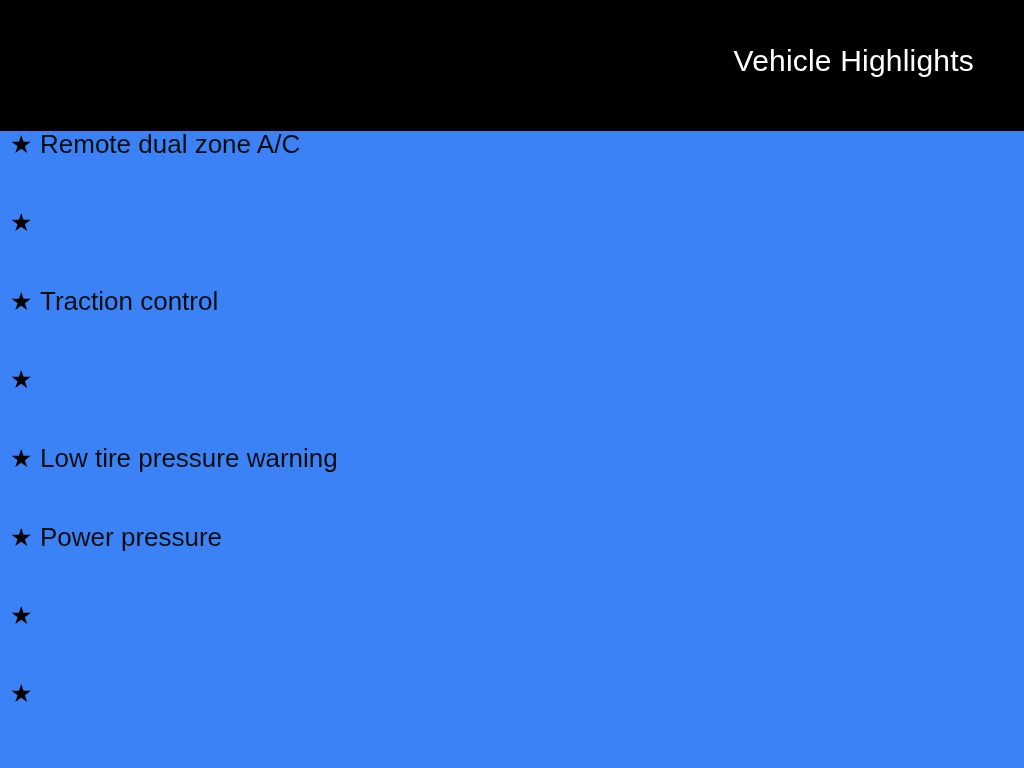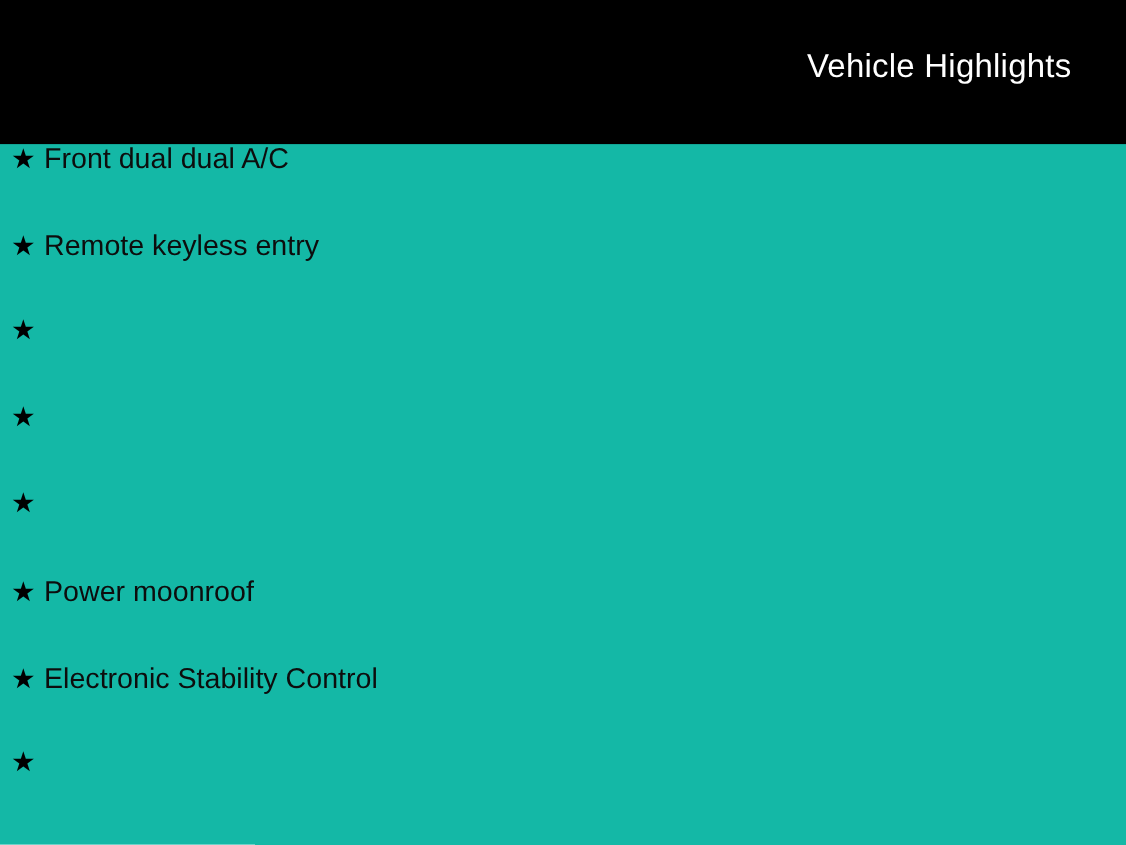--- a/index.html
+++ b/index.html
@@ -9,21 +9,21 @@
     height: 768px;
     background: #ffffff;
     font-family: "Liberation Sans", sans-serif;
     overflow: hidden;
   }
 
   .page {
     position: relative;
     width: 1024px;
     height: 768px;
-    background: #14b8a6;
+    background: #3b82f6;
   }
 
   .header-bar {
     position: absolute;
     top: 0;
     left: 0;
     width: 1024px;
     height: 131px;
     background: #000000;
     display: flex;
@@ -83,48 +83,48 @@
 <div class="page">
 
   <div class="header-bar">
     <div class="header-title">Vehicle Highlights</div>
   </div>
 
   <ul class="highlights-list">
 
     <li class="highlight-item">
       <span class="star-icon">★</span>
-      <span class="highlight-label">Front dual dual A/C</span>
-    </li>
-
-    <li class="highlight-item">
-      <span class="star-icon">★</span>
-      <span class="highlight-label">Remote keyless entry</span>
+      <span class="highlight-label">Remote dual zone A/C</span>
     </li>
 
     <li class="highlight-item">
       <span class="star-icon">★</span>
     </li>
 
     <li class="highlight-item">
       <span class="star-icon">★</span>
+      <span class="highlight-label">Traction control</span>
     </li>
 
     <li class="highlight-item">
       <span class="star-icon">★</span>
     </li>
 
     <li class="highlight-item">
       <span class="star-icon">★</span>
-      <span class="highlight-label">Power moonroof</span>
+      <span class="highlight-label">Low tire pressure warning</span>
     </li>
 
     <li class="highlight-item">
       <span class="star-icon">★</span>
-      <span class="highlight-label">Electronic Stability Control</span>
+      <span class="highlight-label">Power pressure</span>
+    </li>
+
+    <li class="highlight-item">
+      <span class="star-icon">★</span>
     </li>
 
     <li class="highlight-item">
       <span class="star-icon">★</span>
     </li>
 
   </ul>
 
 </div>
 

